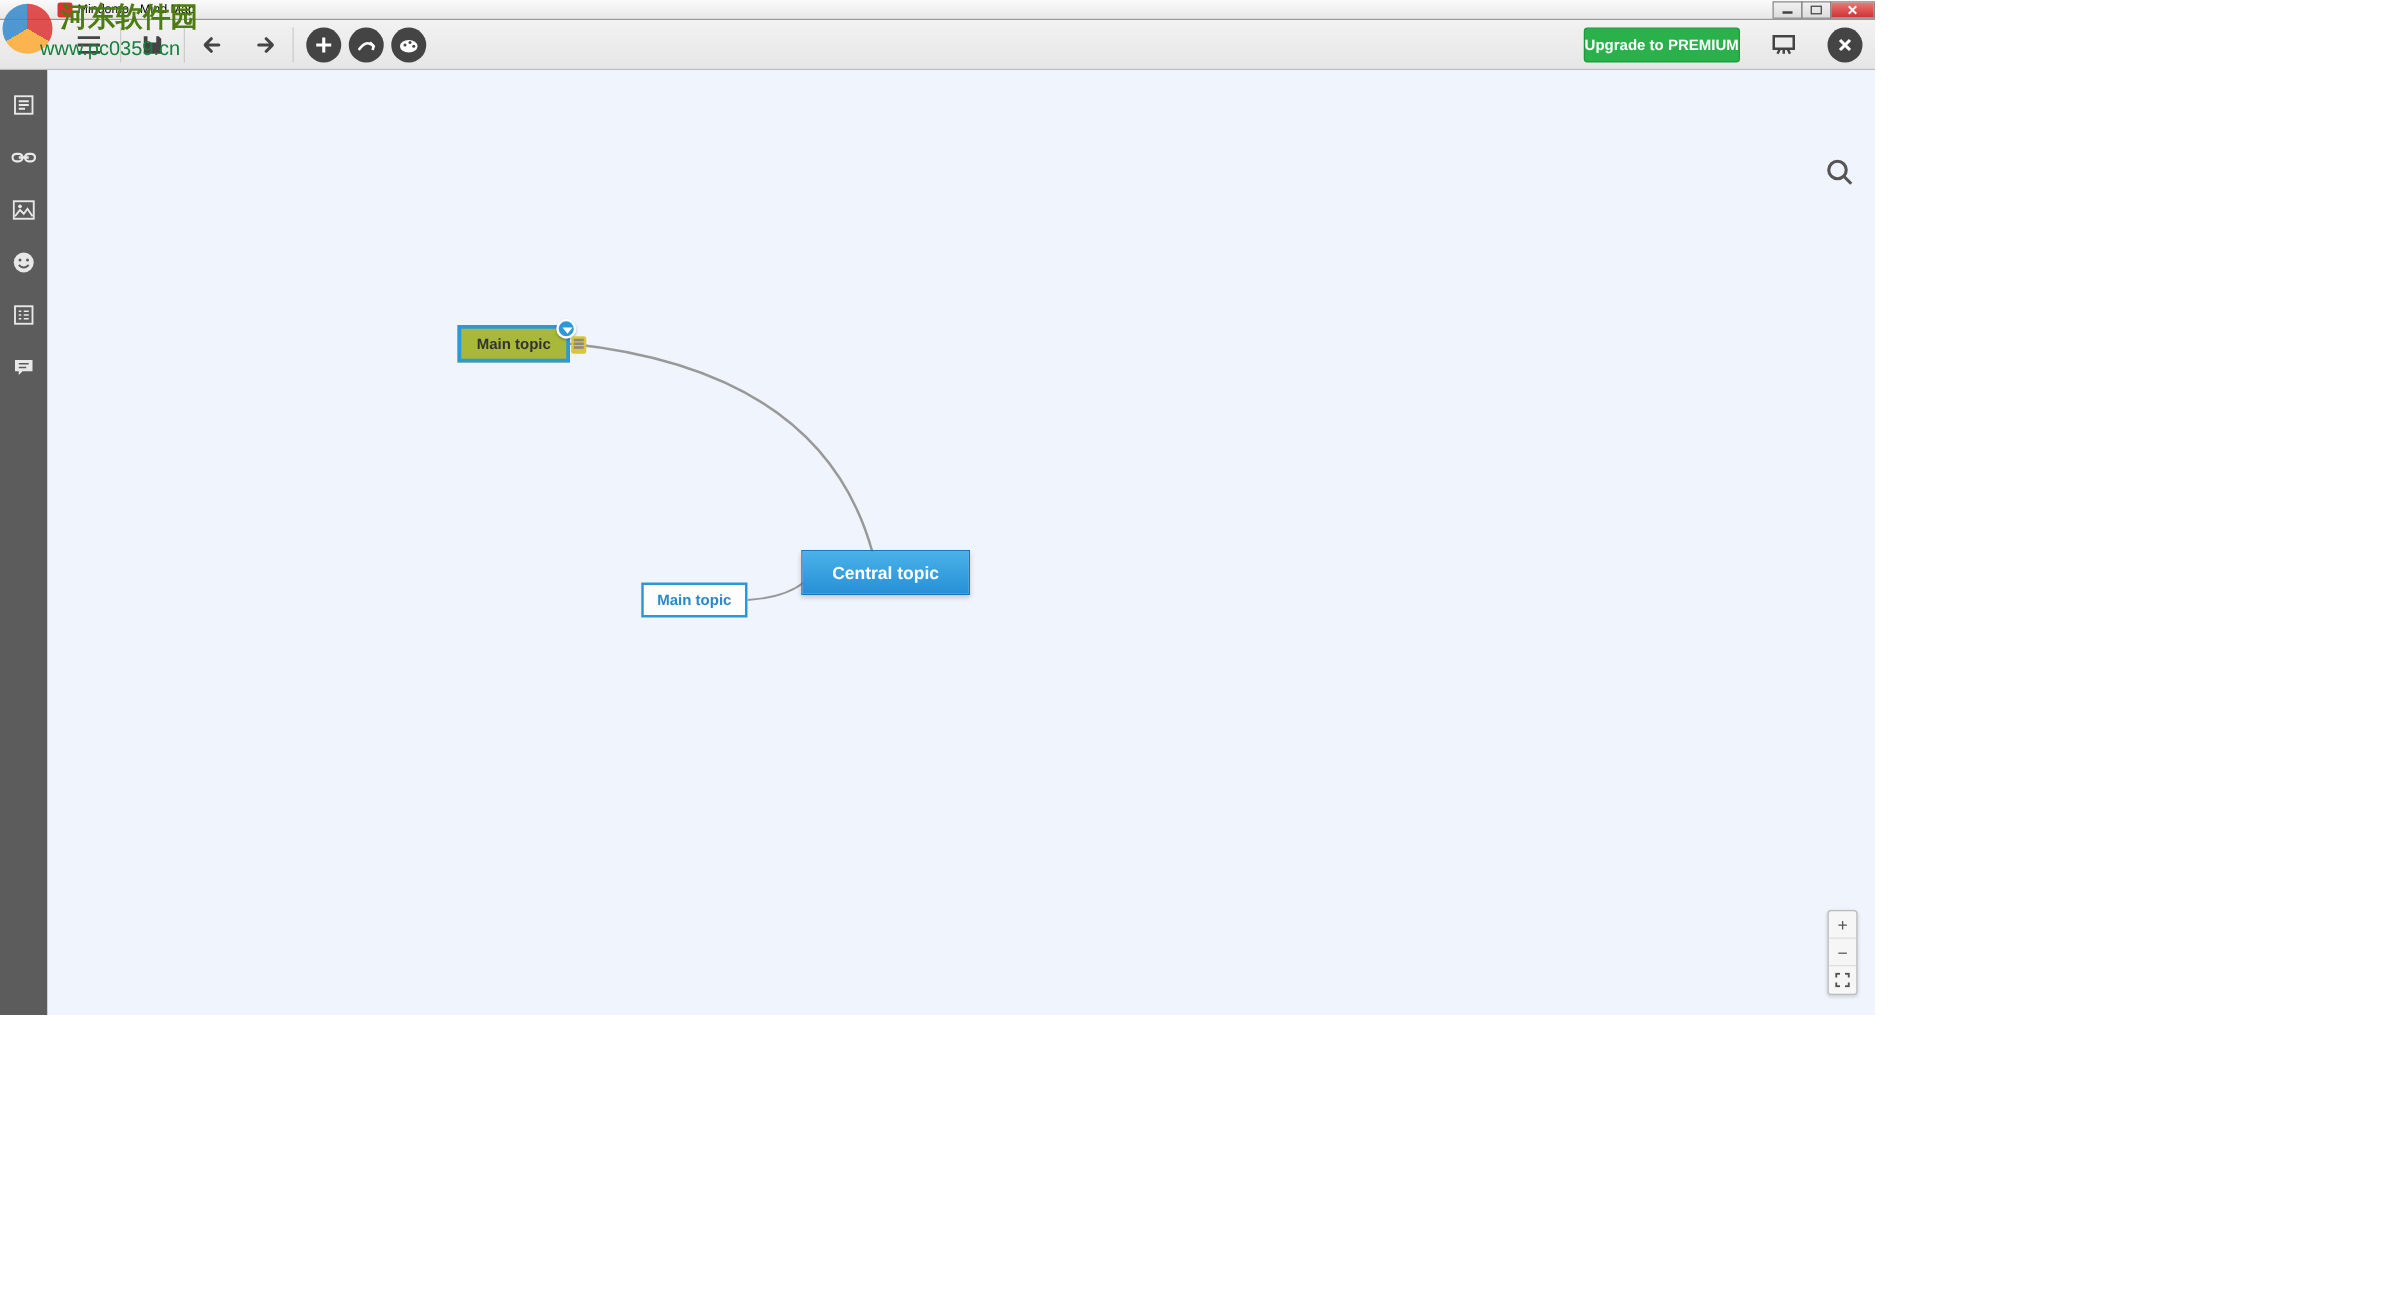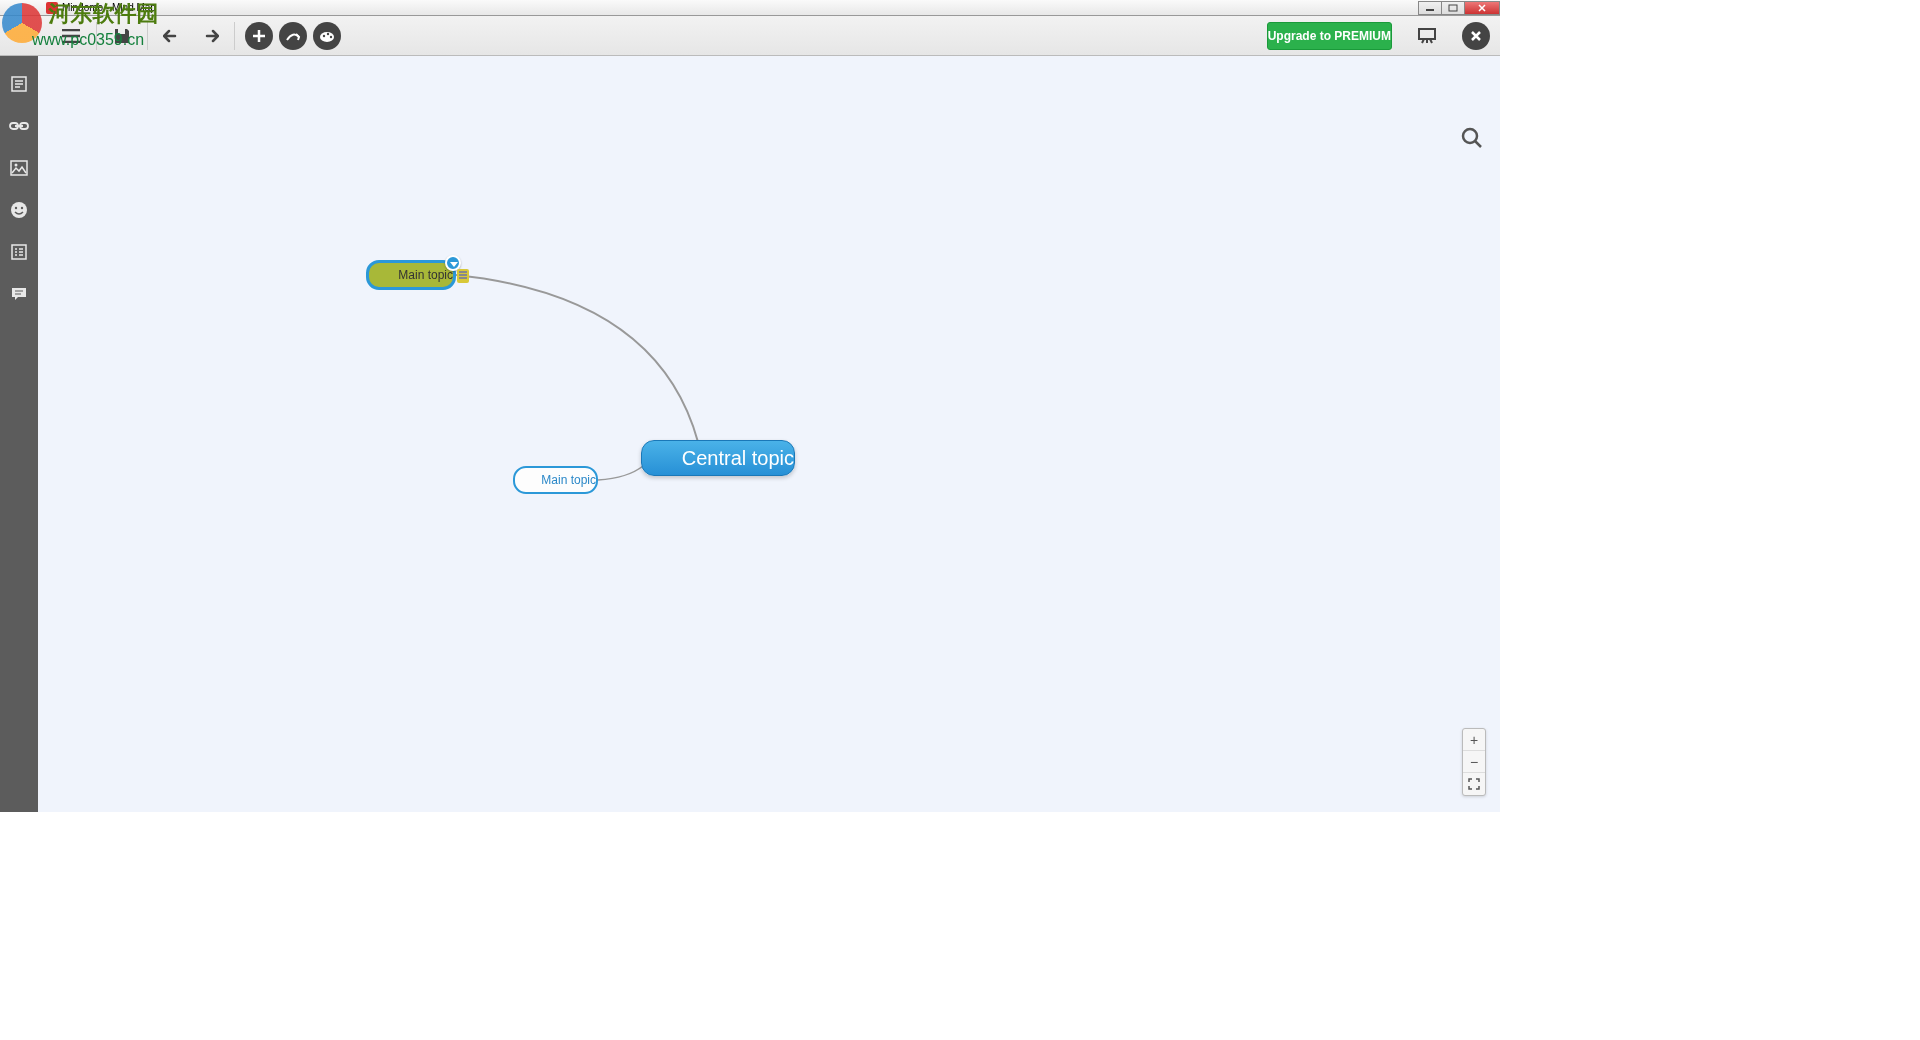--- a/index.html
+++ b/index.html
@@ -31,22 +31,22 @@
     .upgrade-btn { background: #2bb14c; color: #fff; font-weight: bold; font-size: 12px; padding: 6px 0; border-radius: 3px; border: 1px solid #1a9a3a; cursor: pointer; }
     
     
     .sidebar { position: absolute; top: 56px; left: 0; width: 38px; bottom: 0; background: #5c5c5c; display: flex; flex-direction: column; align-items: center; padding-top: 16px; gap: 18px; }
     .side-btn { width: 24px; height: 24px; display: flex; align-items: center; justify-content: center; cursor: pointer; color: #e8e8e8; }
     
     
     .canvas { position: absolute; top: 56px; left: 38px; right: 0; bottom: 0; background: #f0f4fc; }
     
     
-    .node { position: absolute; border-radius: 13px; font-weight: normal; display: flex; align-items: center; justify-content: flex-end; cursor: pointer; }
-    .central { left: 603px; top: 384px; width: 154px; height: 36px; background: linear-gradient(#4ab2e8, #2790d6); color: #fff; border: 1px solid #1a78b8; box-shadow: 0 2px 4px rgba(0,0,0,0.2); font-size: 20px; }
+    .node { position: absolute; border-radius: 0; font-weight: bold; display: flex; align-items: center; justify-content: center; cursor: pointer; }
+    .central { left: 603px; top: 384px; width: 135px; height: 36px; background: linear-gradient(#4ab2e8, #2790d6); color: #fff; border: 1px solid #1a78b8; box-shadow: 0 2px 4px rgba(0,0,0,0.2); font-size: 14px; }
     .main1 { left: 328px; top: 204px; width: 90px; height: 30px; background: #a8b838; color: #333; border: 3px solid #2b98d8; font-size: 12px; }
     .main1-toggle { position: absolute; top: -8px; right: -8px; width: 16px; height: 16px; background: #2b98d8; border-radius: 50%; border: 2px solid #fff; box-shadow: 0 1px 2px rgba(0,0,0,0.3); }
     .main1-toggle::before { content: ''; position: absolute; top: 5px; left: 3px; border-left: 4px solid transparent; border-right: 4px solid transparent; border-top: 5px solid #fff; }
     .main1-note { position: absolute; right: -16px; top: 6px; width: 12px; height: 14px; background: #d8c838; border-radius: 2px; }
     .main1-note::before { content: ''; position: absolute; top: 2px; left: 2px; width: 8px; height: 2px; background: #888; box-shadow: 0 3px 0 #888, 0 6px 0 #888; }
     .main2 { left: 475px; top: 410px; width: 85px; height: 28px; background: #fdfdfd; color: #2b88c8; border: 2px solid #2b98d8; font-size: 12px; }
     
     
     .connectors { position: absolute; top: 0; left: 0; width: 100%; height: 100%; pointer-events: none; }
     

